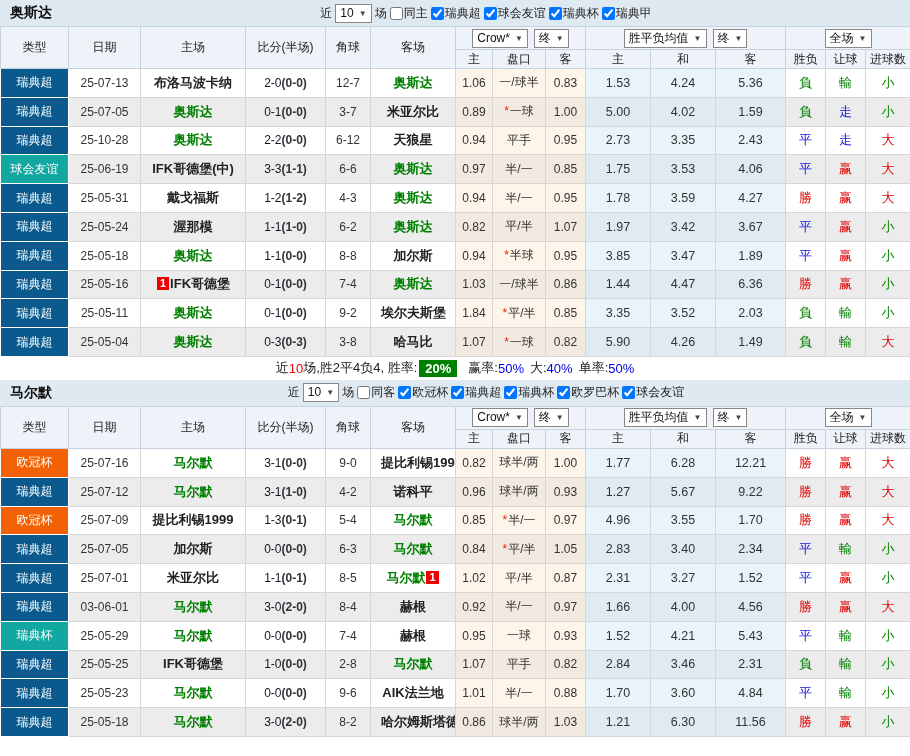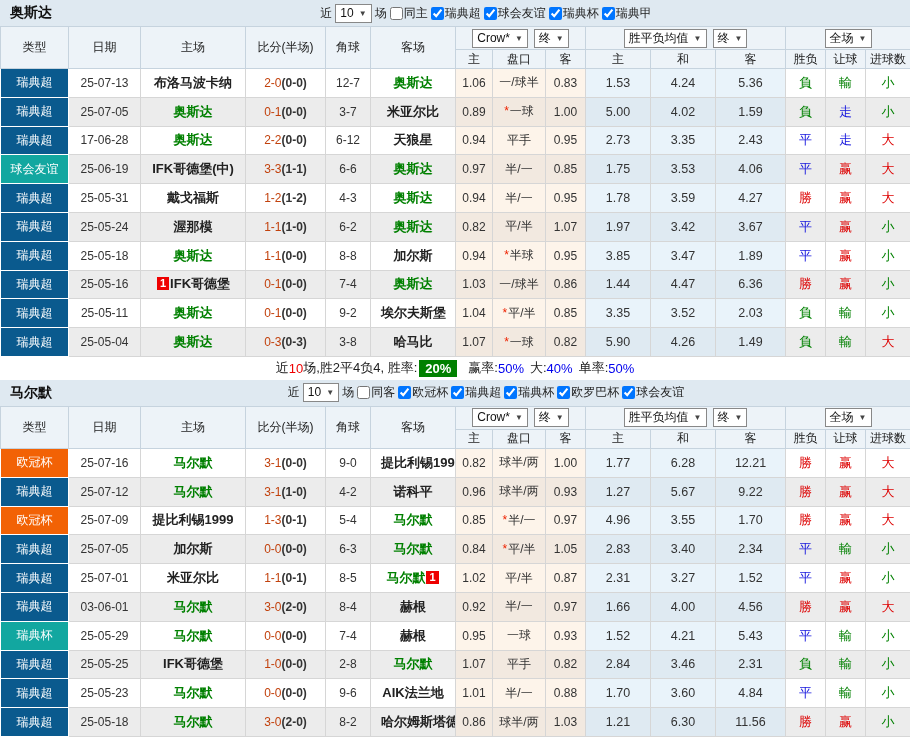--- a/index.html
+++ b/index.html
@@ -32,21 +32,21 @@
   thead tr.h2{height:19px;}
   thead th.grp .sel{margin:0 3px;}
   tbody tr{height:28.8px;}
   tbody td{border:1px solid #d6d6d6;text-align:center;padding:0;font-size:12px;color:#333;background:#fff;overflow:hidden;white-space:nowrap;}
   tbody tr.even td{background:#ececec;}
   td.type{color:#fff;font-size:12px;border-color:#fff !important;}
   td.team{font-size:13px;}
   .team-name{color:#222;cursor:pointer;}
   .team-name.g{color:#008000;}
   .badge{display:inline-block;background:#ee0000;color:#fff;font-size:11px;font-weight:bold;line-height:13px;padding:0 3px;margin:0 1px;vertical-align:1px;}
-  .score{color:#c2410c;}
+  .score{color:#0f172a;}
   .half{color:#333;font-weight:bold;}
   td.pan-block{background:#fdf4ea;}
   tr.even td.pan-block{background:#f2e9e0;}
   td.avg{background:#e9f3fa;font-size:12.5px;}
   tr.even td.avg{background:#dfeaf2;}
   .star{color:#ee2200;margin-right:1px;}
   td.res{font-size:13px;}
 
   
   .summary{height:23px;display:flex;align-items:center;justify-content:center;font-size:13px;color:#222;background:#fff;}
@@ -181,21 +181,21 @@
               <td class="pan-block">1.00</td>
               <td class="avg">5.00</td>
               <td class="avg">4.02</td>
               <td class="avg">1.59</td>
               <td class="res" style="color: rgb(0, 128, 0);">負</td>
               <td class="res" style="color: rgb(21, 21, 221);">走</td>
               <td class="res" style="color: rgb(0, 128, 0);">小</td>
             </tr>
             <tr class="odd">
               <td class="type" style="background: rgb(10, 90, 142);">瑞典超</td>
-              <td class="date">17-06-28</td>
+              <td class="date">25-10-28</td>
               <td class="team"><span class="team-name g">奥斯达</span></td>
               <td class="score-cell"><span class="score">2-2</span><span class="half">(0-0)</span></td>
               <td class="corner">6-12</td>
               <td class="team"><span class="team-name">天狼星</span></td>
               <td class="pan-block">0.94</td>
               <td class="pan-block"><span>平手</span></td>
               <td class="pan-block">0.95</td>
               <td class="avg">2.73</td>
               <td class="avg">3.35</td>
               <td class="avg">2.43</td>
@@ -288,21 +288,21 @@
               <td class="res" style="color: rgb(221, 0, 0);">赢</td>
               <td class="res" style="color: rgb(0, 128, 0);">小</td>
             </tr>
             <tr class="odd">
               <td class="type" style="background: rgb(10, 90, 142);">瑞典超</td>
               <td class="date">25-05-11</td>
               <td class="team"><span class="team-name g">奥斯达</span></td>
               <td class="score-cell"><span class="score">0-1</span><span class="half">(0-0)</span></td>
               <td class="corner">9-2</td>
               <td class="team"><span class="team-name">埃尔夫斯堡</span></td>
-              <td class="pan-block">1.04</td>
+              <td class="pan-block">1.84</td>
               <td class="pan-block"><span class="star">*</span><span>平/半</span></td>
               <td class="pan-block">0.85</td>
               <td class="avg">3.35</td>
               <td class="avg">3.52</td>
               <td class="avg">2.03</td>
               <td class="res" style="color: rgb(0, 128, 0);">負</td>
               <td class="res" style="color: rgb(0, 128, 0);">輸</td>
               <td class="res" style="color: rgb(0, 128, 0);">小</td>
             </tr>
             <tr class="even">

